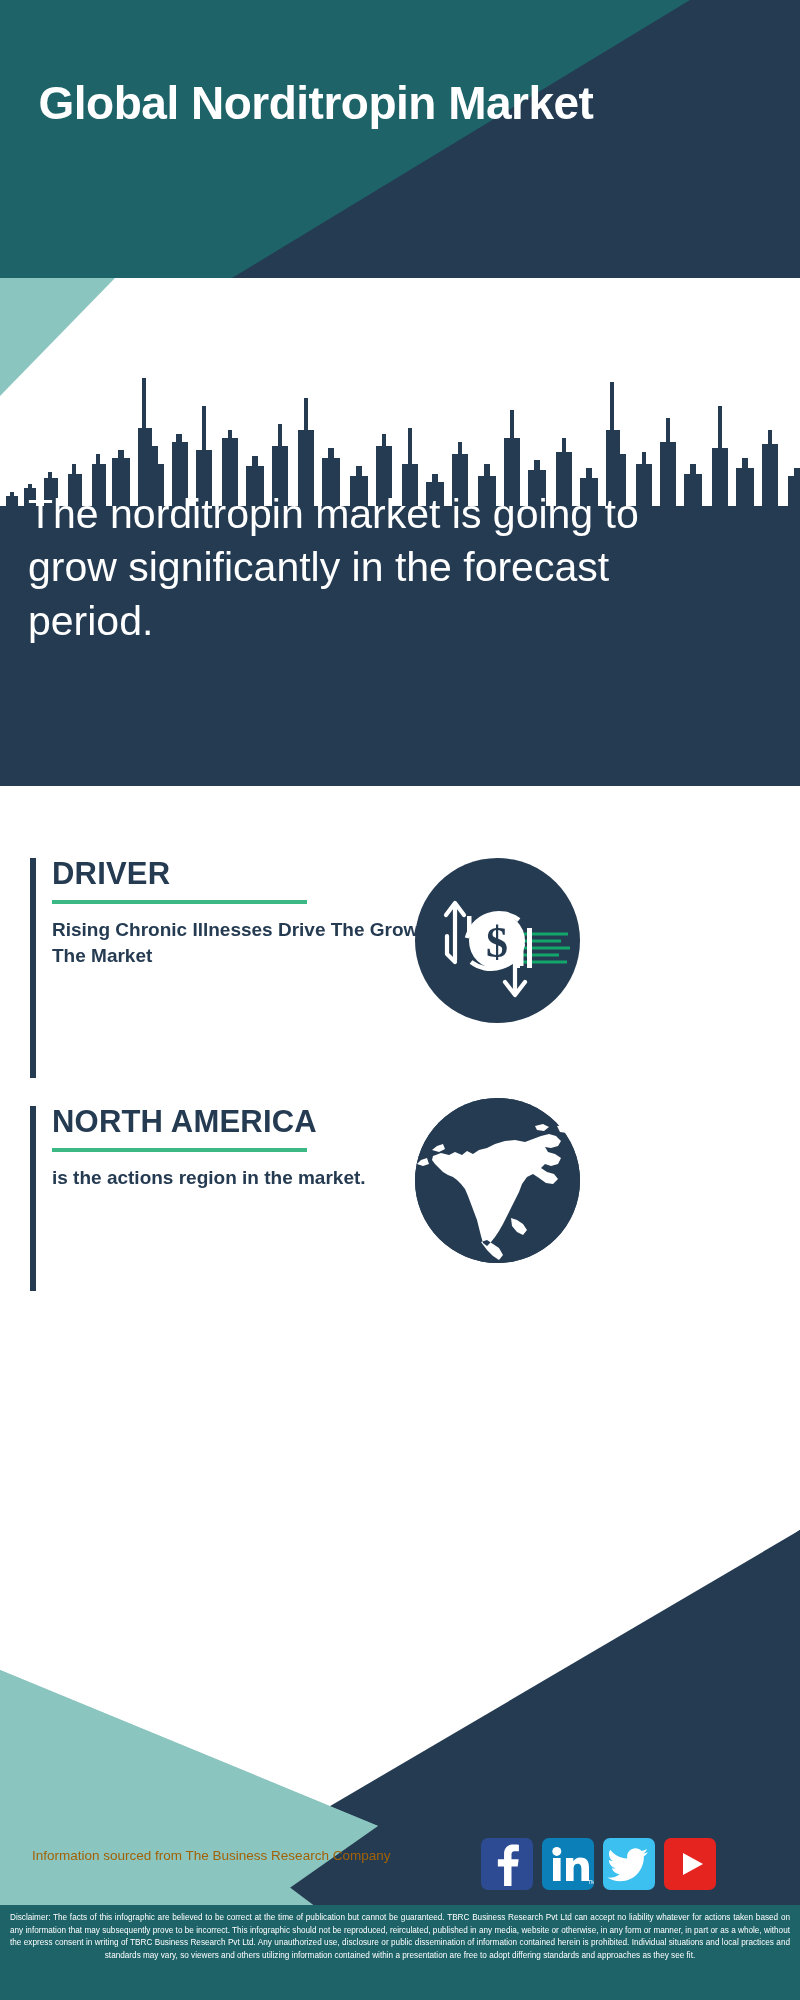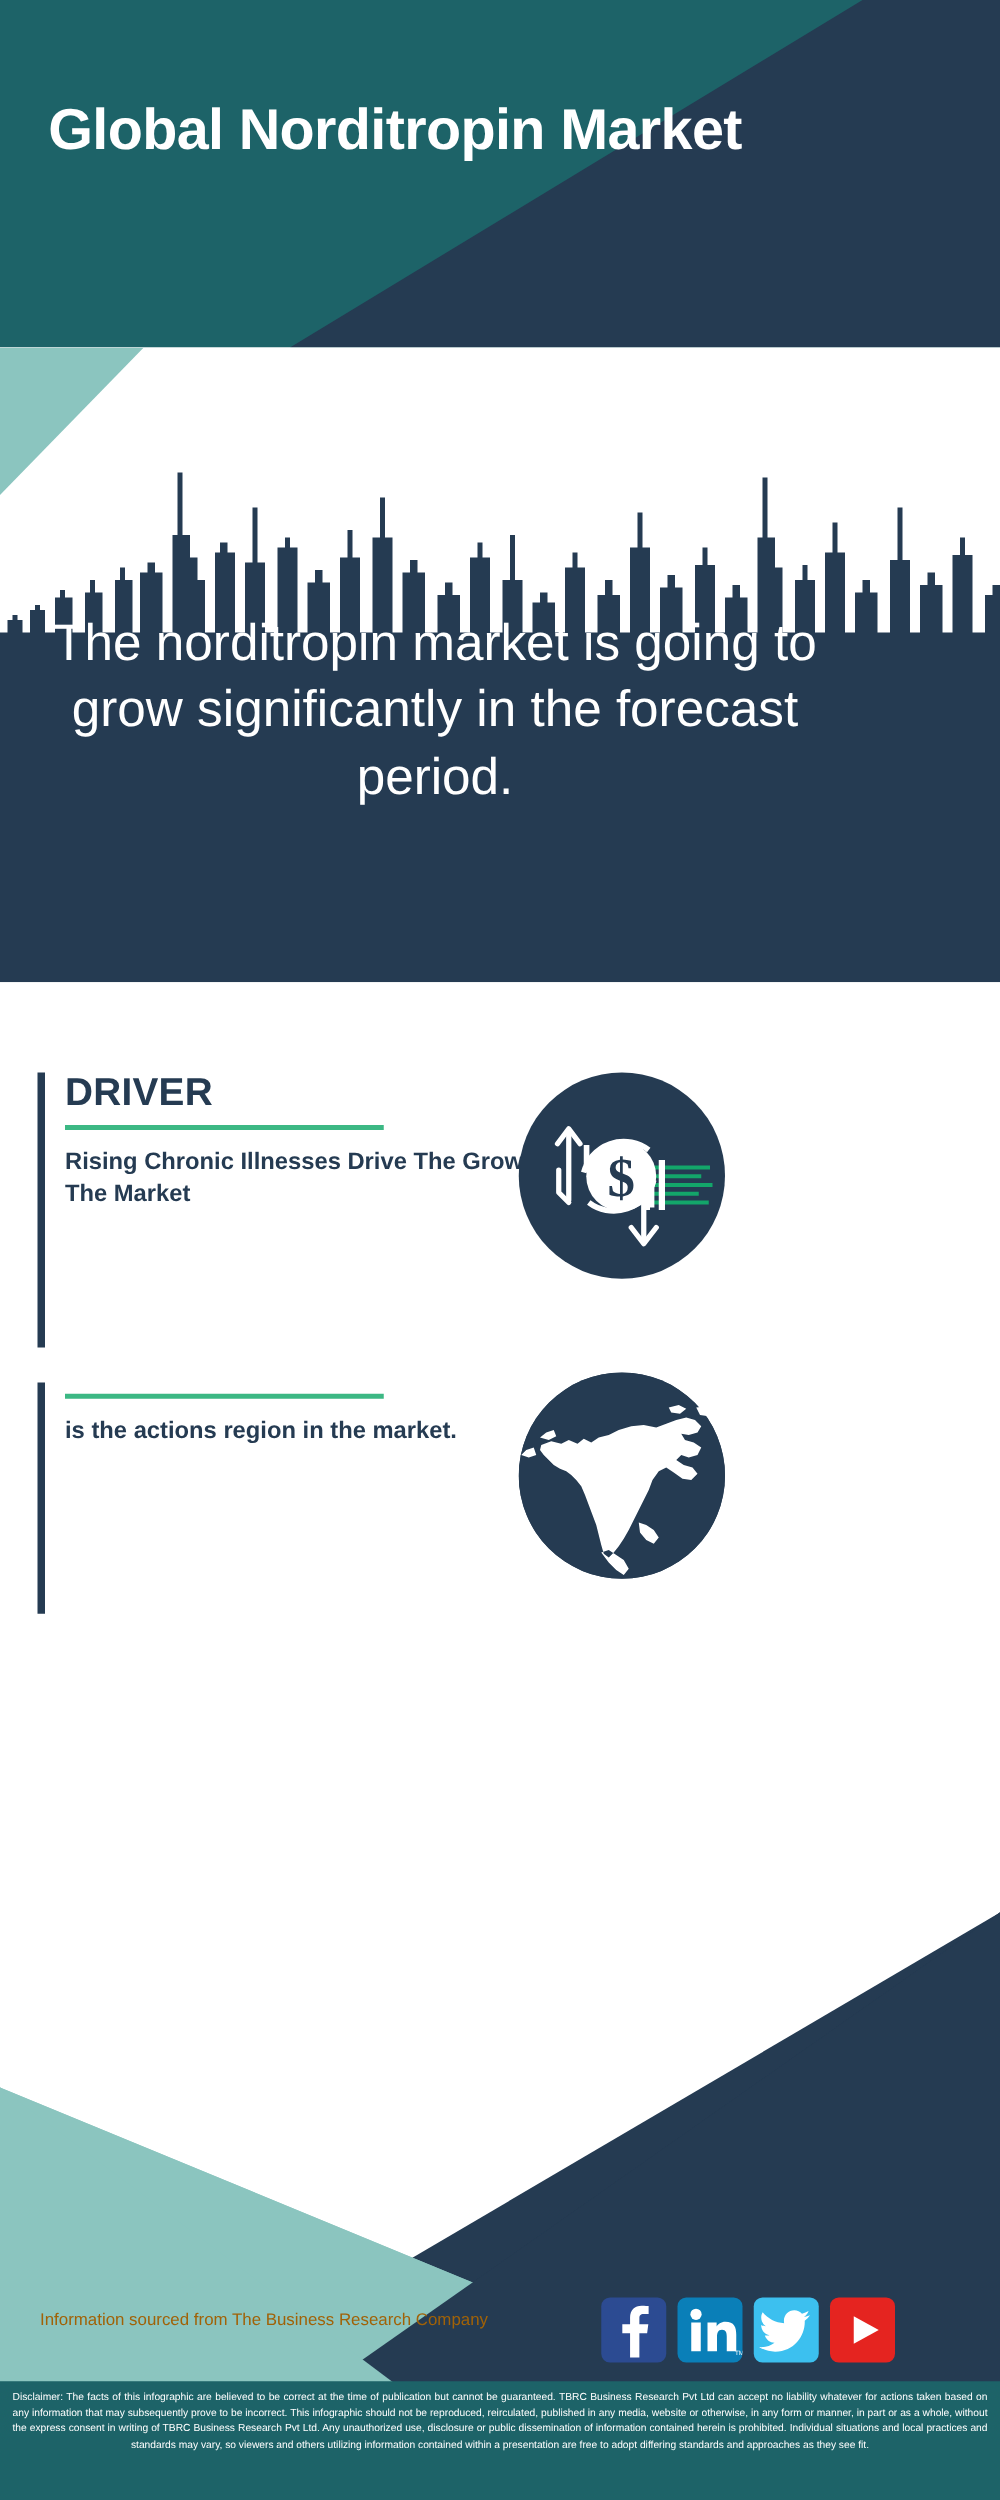--- a/index.html
+++ b/index.html
@@ -28,21 +28,21 @@
   
   .band {
     position:absolute; left:0; top:278px; width:800px; height:508px;
     background:#ffffff; overflow:hidden;
   }
   .band-lightteal { position:absolute; left:0; top:0; width:800px; height:508px; }
   .skyline { position:absolute; left:0; bottom:0; width:800px; height:508px; }
 
   .quote {
     position:absolute; left:0; top:210px; width:696px;
-    padding:0 28px; text-align:center; color:#ffffff;
+    padding:0 28px; text-align:left; color:#ffffff;
     font-size:41px; font-weight:400; line-height:1.30; z-index:4;
   }
 
   
   .cards { position:absolute; left:0; top:786px; width:800px; height:530px; background:#fff; }
 
   .card { position:absolute; left:30px; width:740px; }
   .card-bar {
     position:absolute; left:0; top:0; width:6px; height:100%;
     background:#253b52;
@@ -186,20 +186,21 @@
             <path d="M100,66 L100,136"></path>
             <path d="M90,124 L100,137 L110,124"></path>
           </g>
         </svg>
       </div>
     </div>
 
     <div class="card" style="top:320px; height:185px;">
       <div class="card-bar"></div>
       <div class="card-body">
+        <div class="card-title">NORTH AMERICA</div>
         <div class="card-rule wide"></div>
         <div class="card-text">is the actions region in the market.</div>
       </div>
       <div class="card-icon" style="left:385px; top:-8px;">
         <svg viewBox="0 0 165 165" width="165" height="165">
           <circle cx="82.5" cy="82.5" r="82.5" fill="#253b52"></circle>
           <path fill="#ffffff" d="
             M18,58 L26,55 L34,57 L40,54 L47,57 L52,53 L58,56 L64,52
             L72,50 L80,46 L90,43 L100,42 L110,44 L118,41 L126,38
             L134,36 L141,38 L146,43 L143,48 L136,50 L130,49 L133,54

